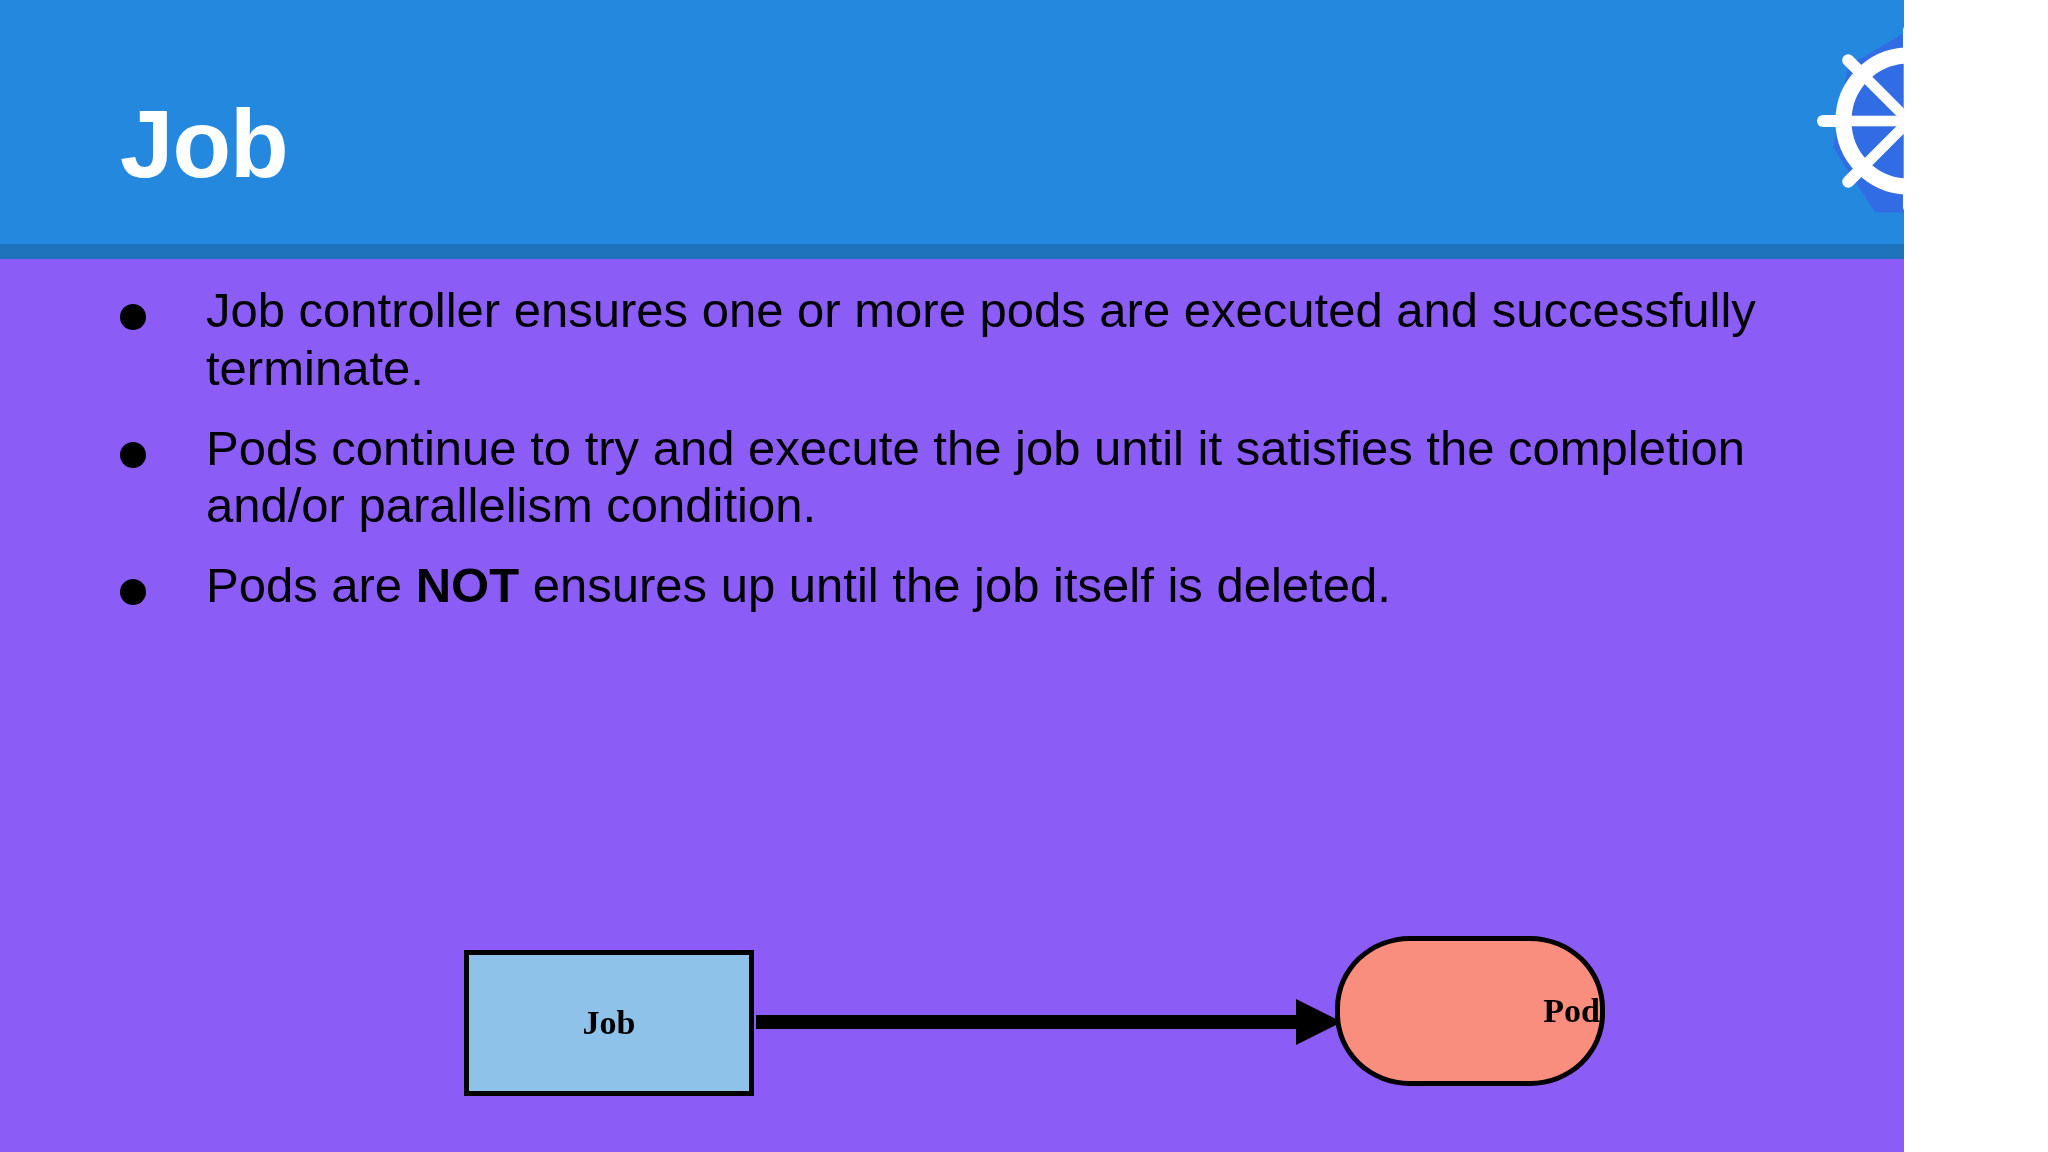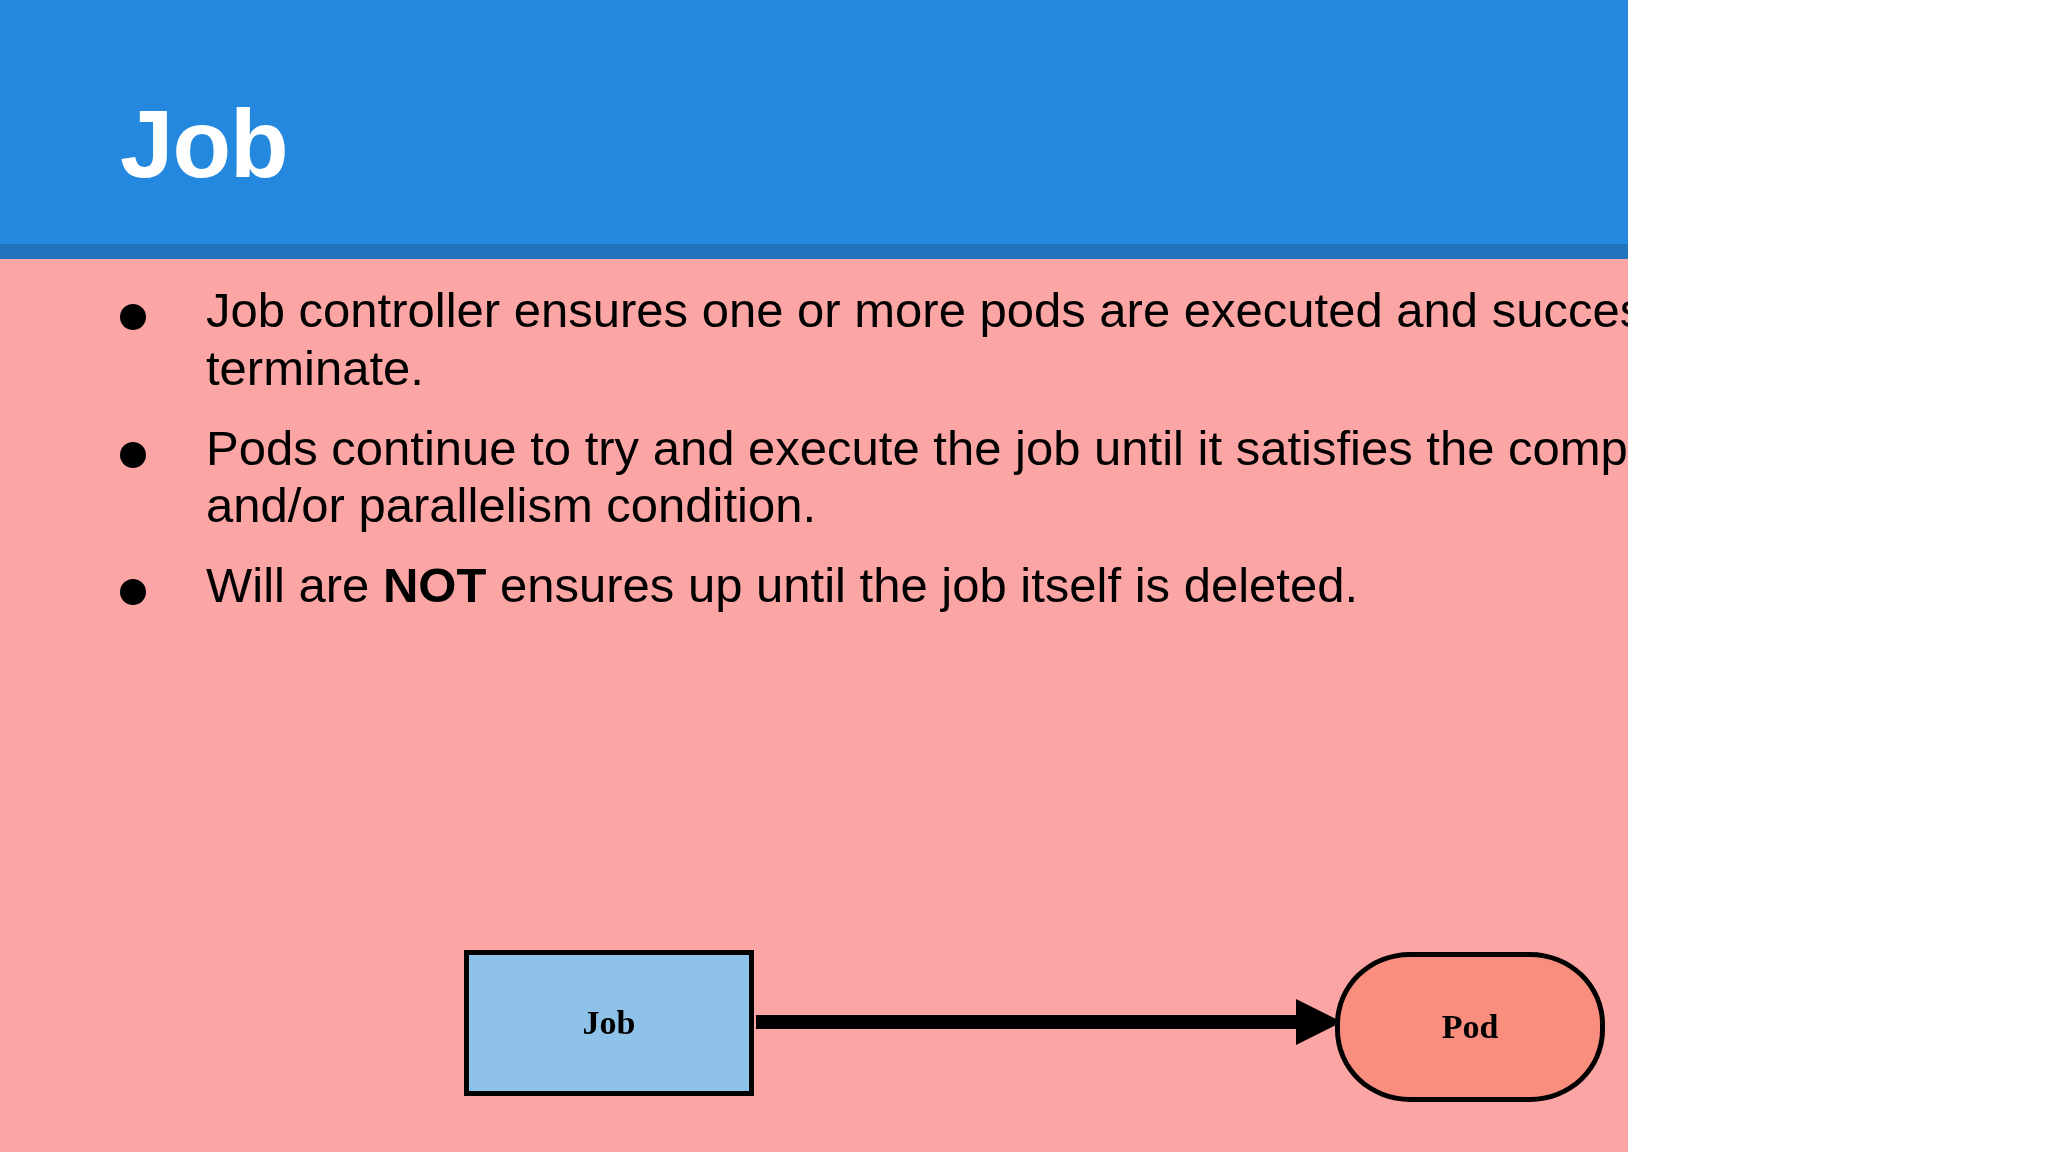--- a/index.html
+++ b/index.html
@@ -5,23 +5,23 @@
   html, body {
     margin: 0;
     padding: 0;
     background: #ffffff;
   }
   body {
     font-family: "Liberation Sans", sans-serif;
   }
   #slide {
     position: relative;
-    width: 1628px;
+    width: 1904px;
     height: 1152px;
-    background: #fca5a5;
+    background: #8b5cf6;
     overflow: hidden;
   }
 
   
   .header {
     position: absolute;
     left: 0;
     top: 0;
     width: 2048px;
     height: 244px;
@@ -114,30 +114,30 @@
   .node-job .node-label,
   .node-pod .node-label {
     font-family: "Liberation Serif", serif;
     font-weight: bold;
     font-size: 34px;
     color: #000000;
   }
   .node-pod {
     position: absolute;
     left: 935px;
-    top: 52px;
+    top: 36px;
     width: 270px;
     height: 150px;
     background: #FA8E7E;
     border: 5px solid #000000;
     border-radius: 75px / 72px;
     box-sizing: border-box;
     display: flex;
     align-items: center;
-    justify-content: center;
+    justify-content: flex-end;
   }
   .edge-line {
     position: absolute;
     left: 356px;
     top: 115px;
     width: 545px;
     height: 14px;
     background: #000000;
   }
   .edge-head {
@@ -204,21 +204,21 @@
       <span class="bullet-text">Job controller ensures one or more pods are executed and successfully terminate.</span>
     </div>
 
     <div class="bullet-row">
       <span class="bullet-dot"></span>
       <span class="bullet-text">Pods continue to try and execute the job until it satisfies the completion and/or parallelism condition.</span>
     </div>
 
     <div class="bullet-row">
       <span class="bullet-dot"></span>
-      <span class="bullet-text"><span>Will are </span><b>NOT</b><span> ensures up until the job itself is deleted.</span></span>
+      <span class="bullet-text"><span>Pods are </span><b>NOT</b><span> ensures up until the job itself is deleted.</span></span>
     </div>
 
   </div>
 
   <div class="diagram">
 
     <div class="node-job">
       <span class="node-label">Job</span>
     </div>
 

